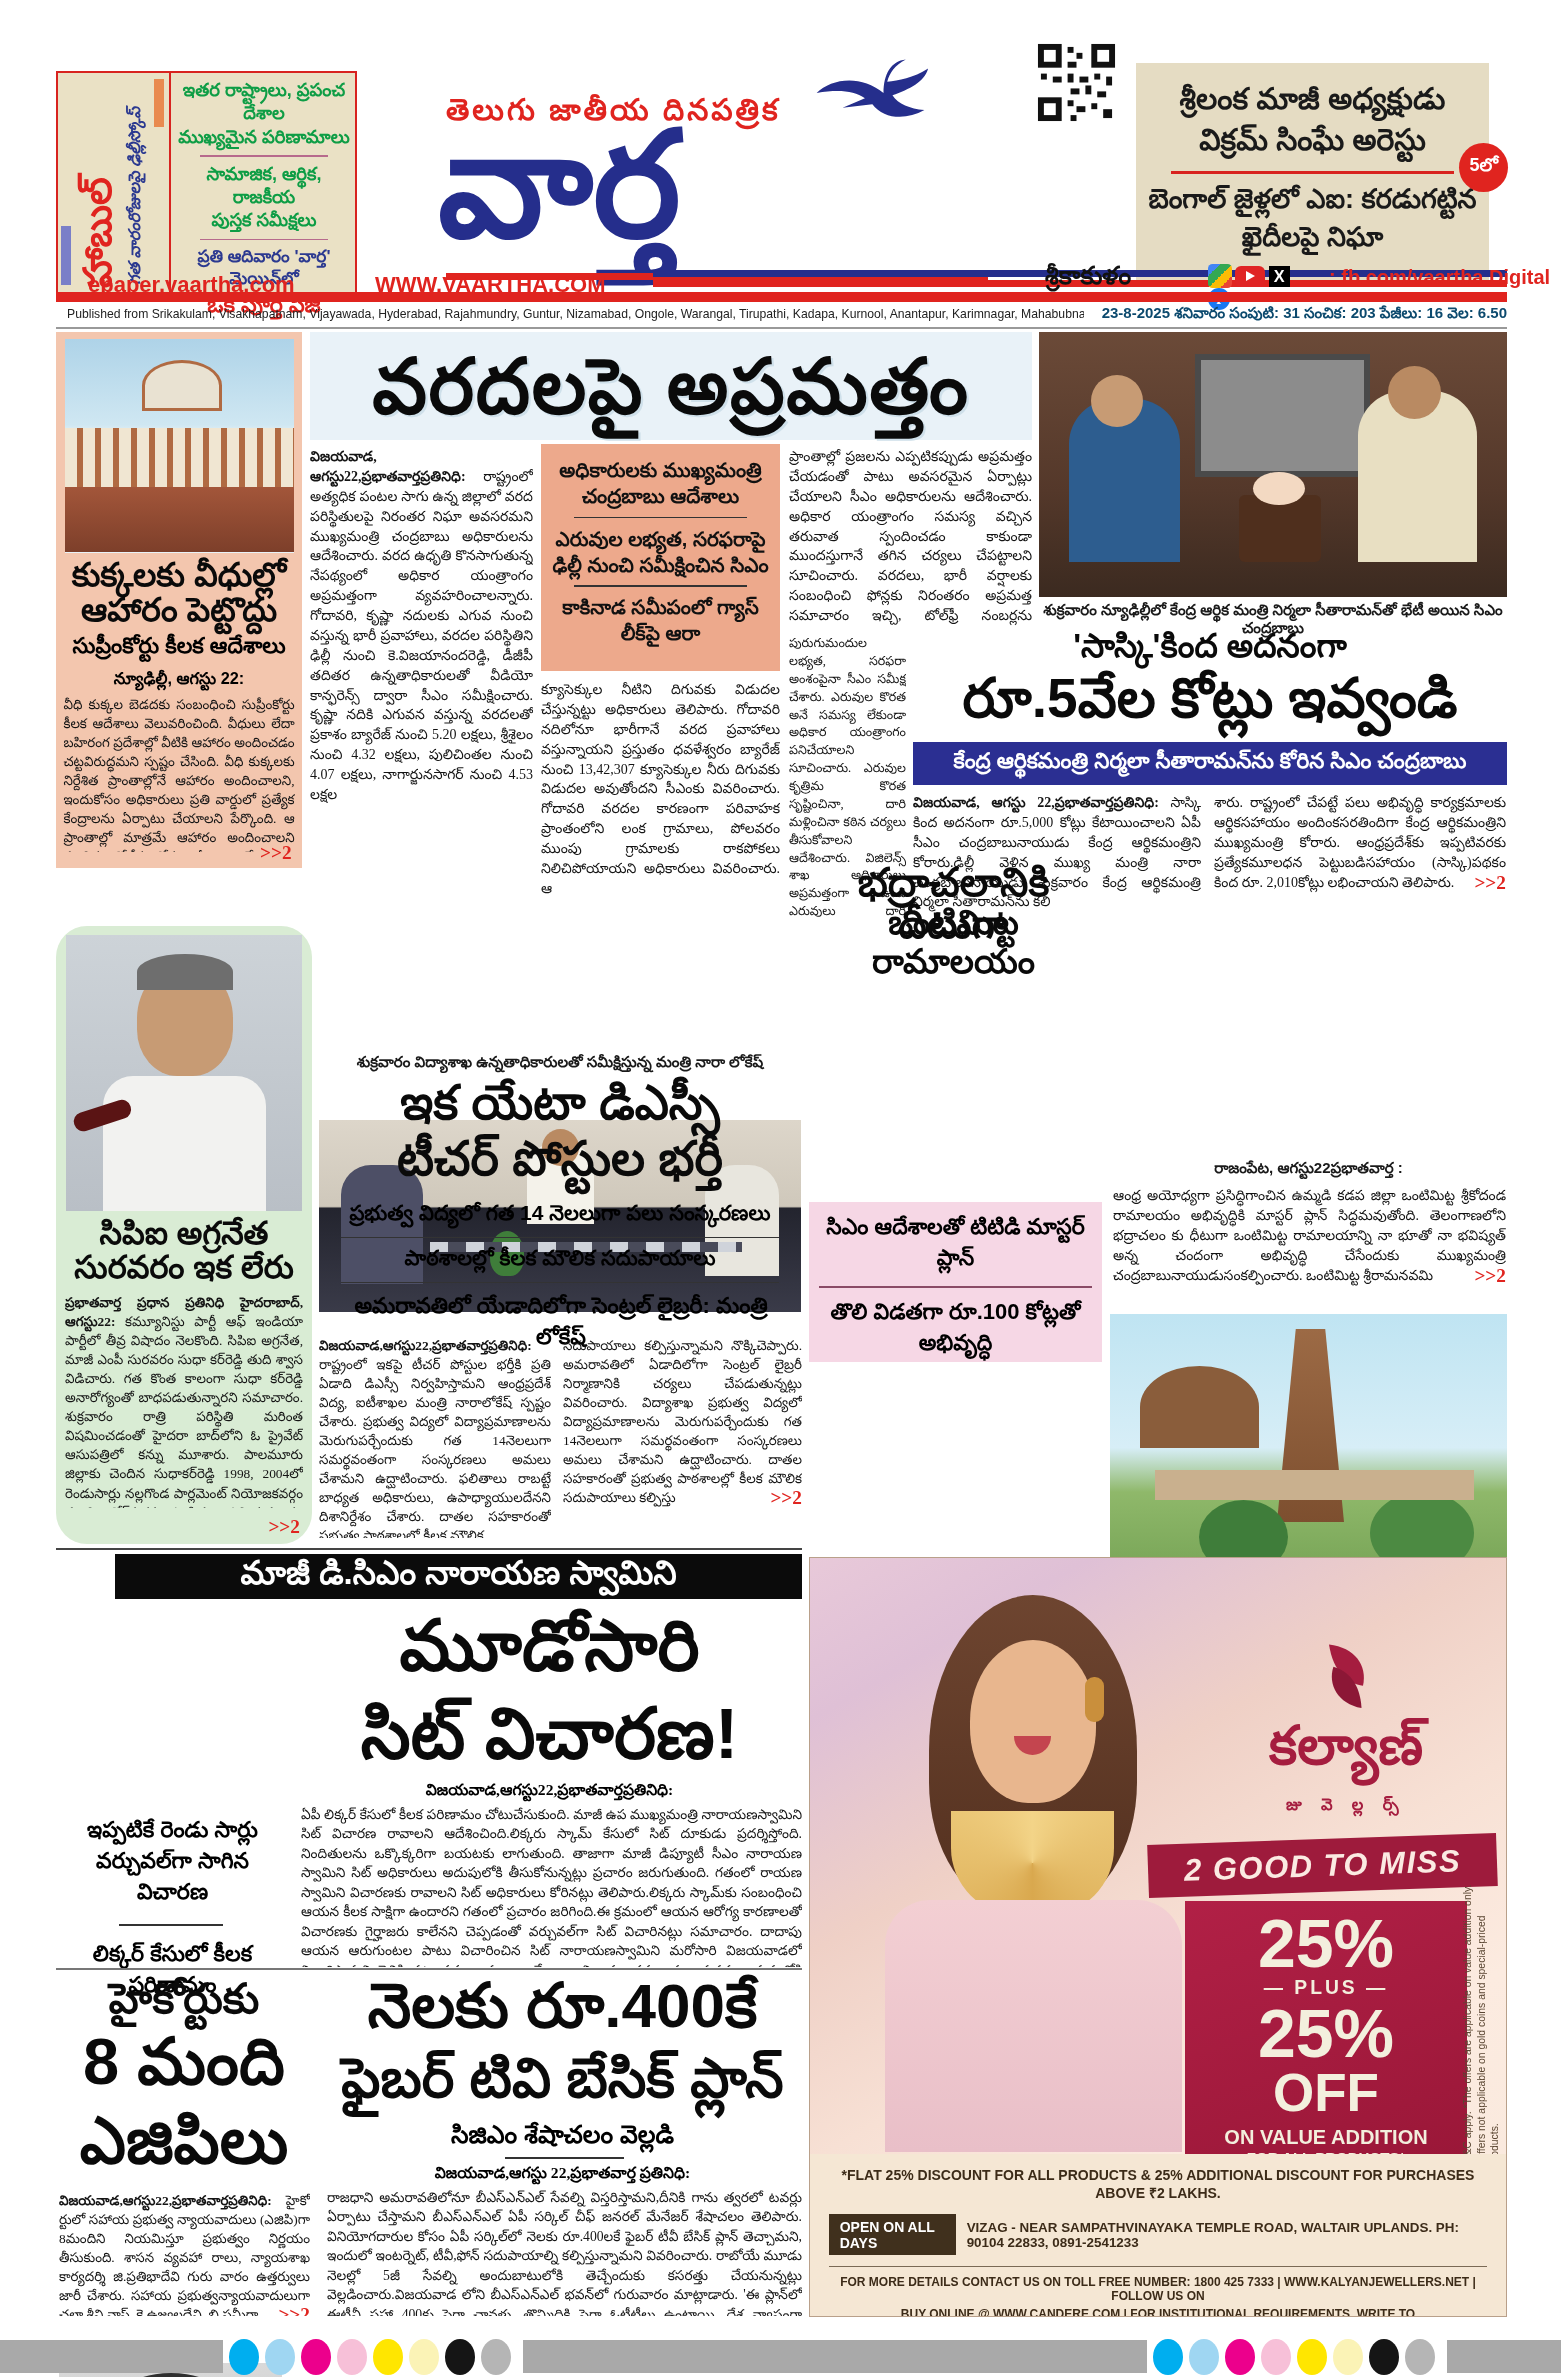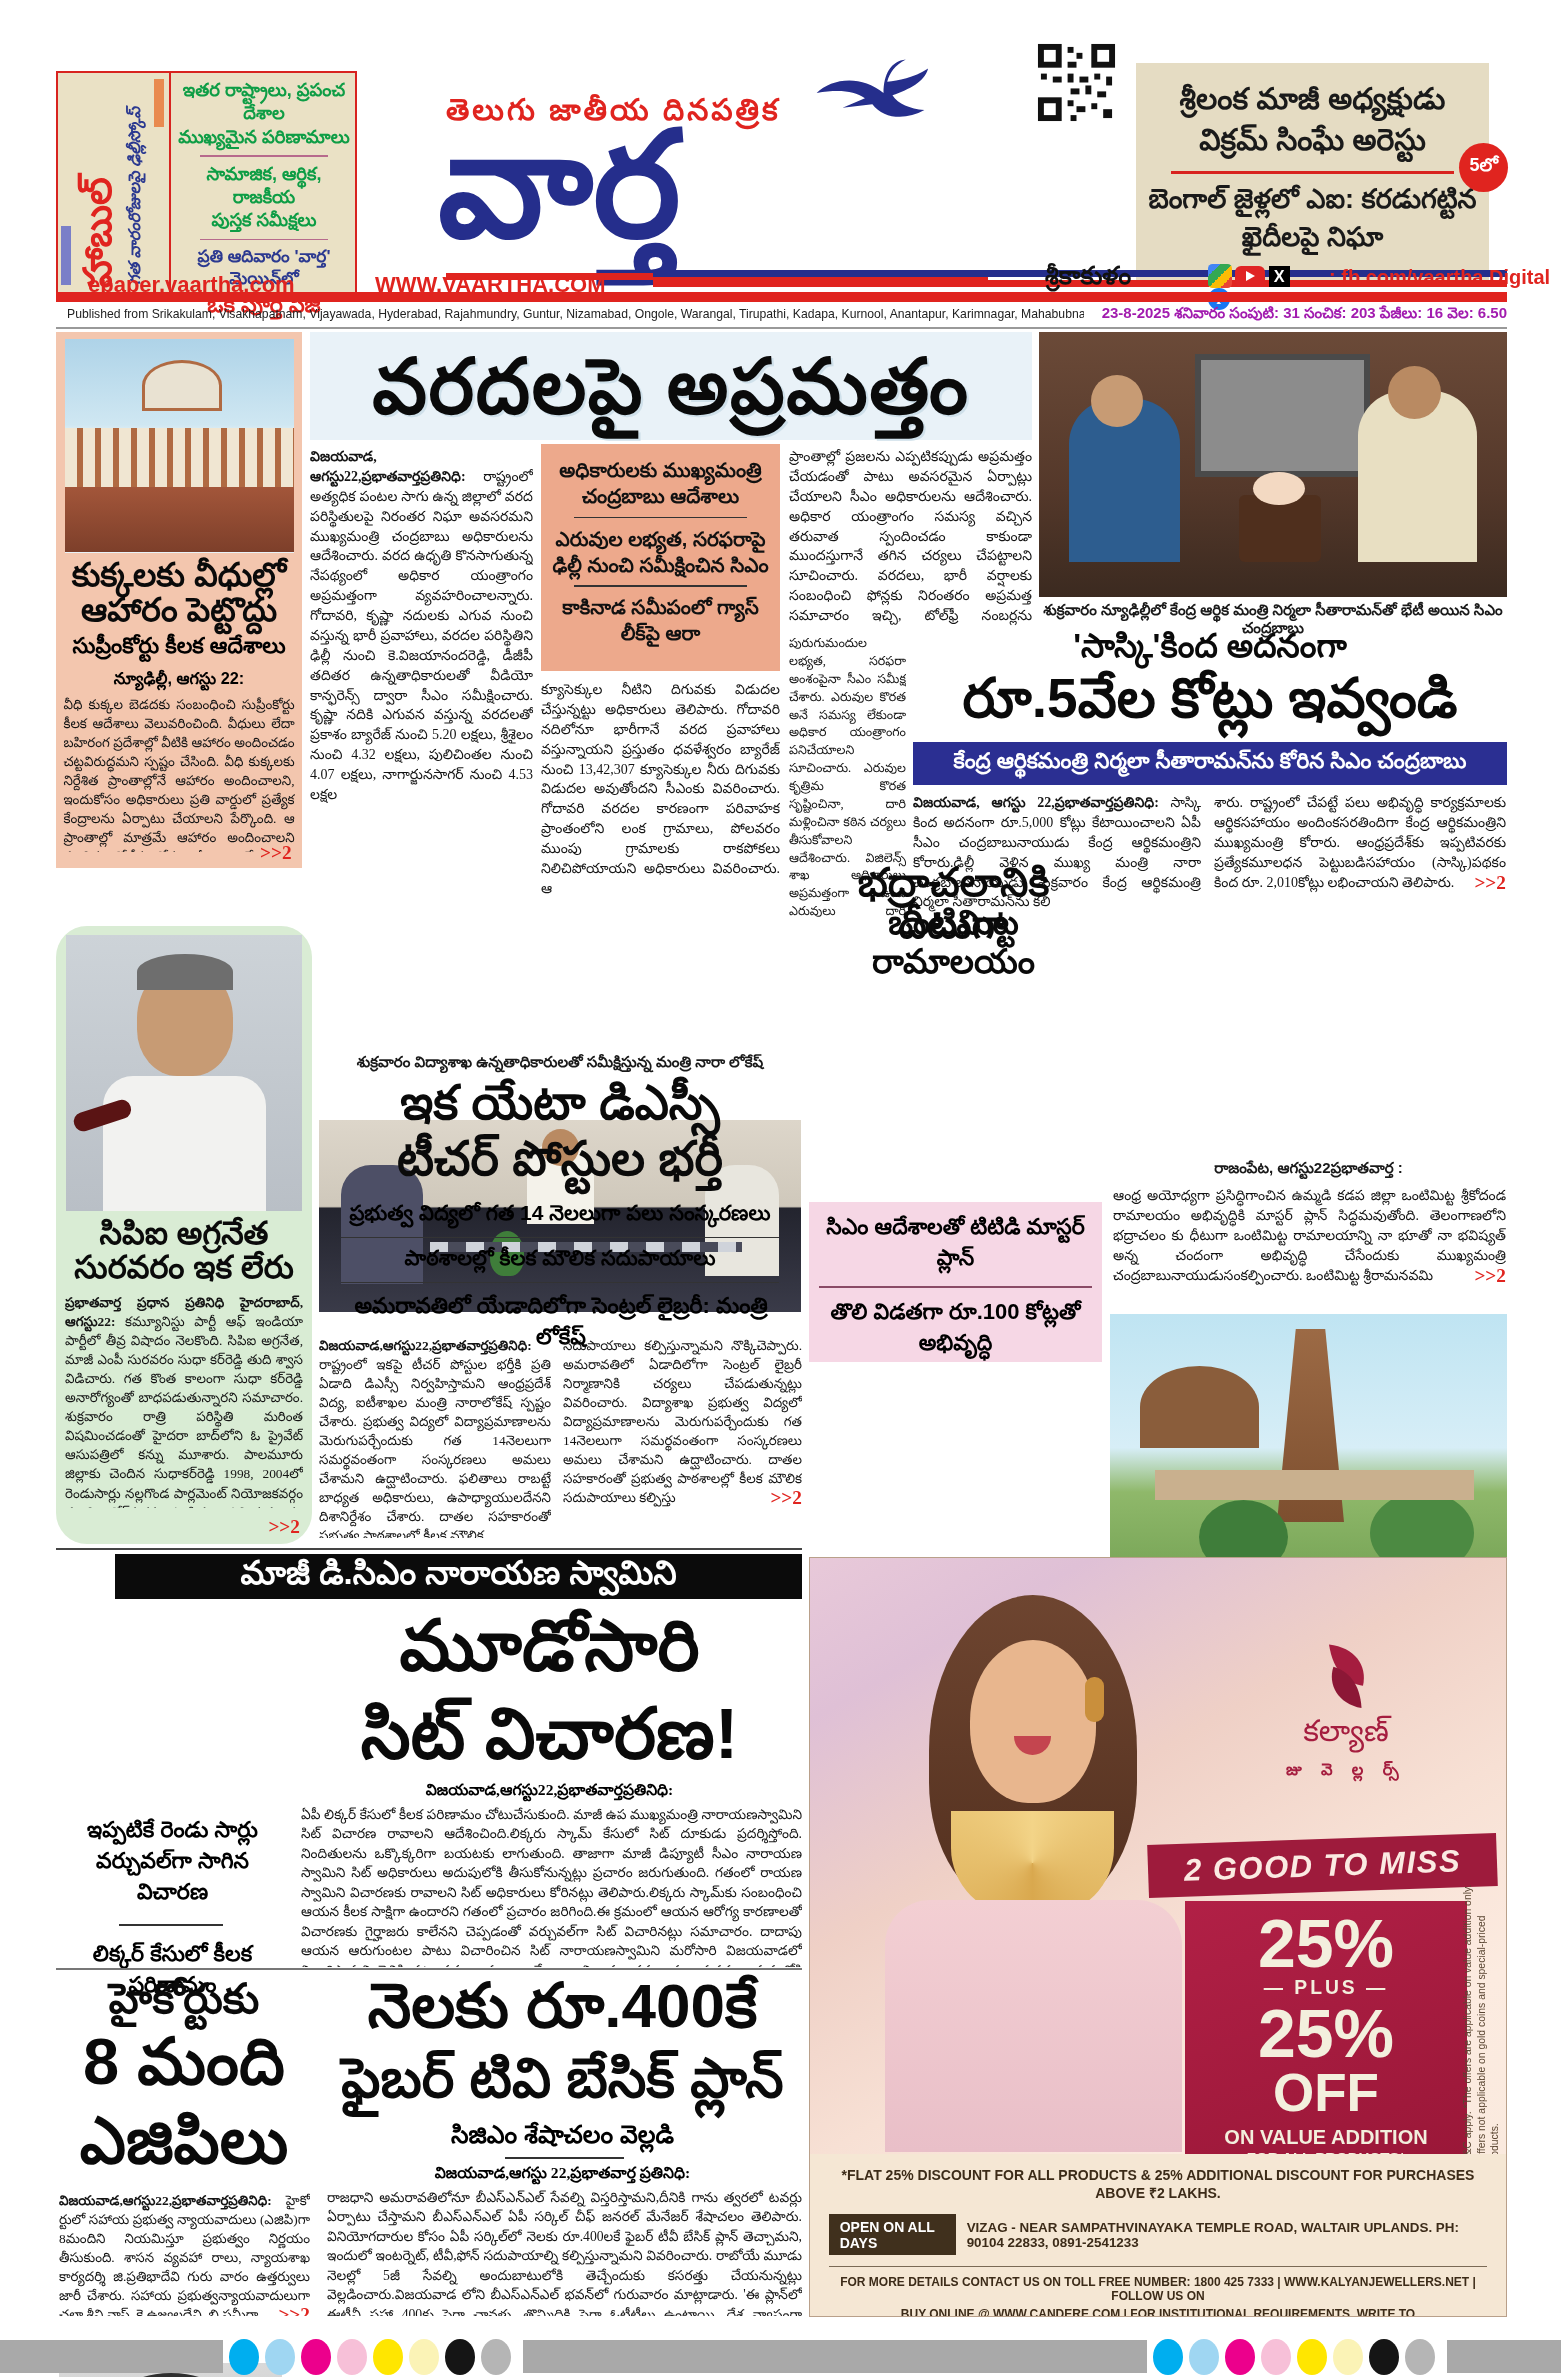--- a/index.html
+++ b/index.html
@@ -119,21 +119,21 @@
   <div class="abs" style="left:1208px;top:264px;width:96px;height:25px;">
     <span class="icon" style="width:24px;height:24px;border-radius:4.5px;background:linear-gradient(135deg,#4285f4 25%,#34a853 25% 50%,#fbbc05 50% 75%,#ea4335 75%);"></span>
     <span class="icon" style="width:30px;height:21px;border-radius:6px;background:#e02424;position:relative;"><i style="position:absolute;left:10.4px;top:5.2px;border-left:9px solid #fff;border-top:5.2px solid transparent;border-bottom:5.2px solid transparent;"></i></span>
     <span class="icon" style="width:21px;height:21px;background:#000;color:#fff;font-weight:900;font-size:16.3px;text-align:center;line-height:21px;">X</span>
     <span class="icon" style="width:22px;height:22px;border-radius:50%;background:#1877f2;color:#fff;font-weight:900;font-size:16.3px;text-align:center;line-height:22px;font-family:'Liberation Serif',serif;">f</span>
   </div>
   <div class="abs redtxt" style="left:1329px;top:266px;font-size:20px;">: fb.com/vaartha Digital</div>
 
   <div class="abs" style="left:56px;top:292px;width:1451px;height:10.4px;background:#e0241f;"></div>
   <div class="abs" style="left:67px;top:307px;width:1017px;font-size:12.2px;color:#222;white-space:nowrap;overflow:hidden;">Published from Srikakulam, Visakhapatnam, Vijayawada, Hyderabad, Rajahmundry, Guntur, Nizamabad, Ongole, Warangal, Tirupathi, Kadapa, Kurnool, Anantapur,  Karimnagar, Mahabubnagar, Khammam, Nellore, Nalgonda, Tadepalligudem</div>
-  <div class="abs" style="left:1091px;top:304px;width:416px;font-size:15px;font-weight:bold;color:#a21caf;text-align:right;white-space:nowrap;">23-8-2025  శనివారం   సంపుటి: 31  సంచిక: 203   పేజీలు: 16   వెల: 6.50</div>
+  <div class="abs" style="left:1091px;top:304px;width:416px;font-size:15px;font-weight:bold;color:#0c4a6e;text-align:right;white-space:nowrap;">23-8-2025  శనివారం   సంపుటి: 31  సంచిక: 203   పేజీలు: 16   వెల: 6.50</div>
   <div class="abs" style="left:56px;top:327px;width:1451px;height:1.5px;background:#999;"></div>
 
   <div class="abs dogsbox" style="left:56px;top:332px;width:246px;height:536px;">
     <div class="photo" style="margin:7.4px auto 4.5px auto;width:229px;height:214px;background:linear-gradient(#aed3e8 0%,#cfe7f2 40%,#e8f2f7 45%);">
       <div class="abs" style="left:77px;top:21px;width:74px;height:45px;border-radius:50% 50% 0 0;background:#e9e2d2;border:3px solid #b06a42;"></div>
       <div class="abs" style="left:0;top:89px;width:100%;height:59px;background:repeating-linear-gradient(90deg,#f0e6d2 0 12px,#b06a42 12px 18px);"></div>
       <div class="abs" style="left:0;top:148px;width:100%;height:65px;background:linear-gradient(#a3563a,#7d3f2a);"></div>
     </div>
     <div class="ctr hl" style="font-size:33px;">కుక్కలకు వీధుల్లో</div>
     <div class="ctr hl" style="font-size:33px;">ఆహారం పెట్టొద్దు</div>
@@ -293,21 +293,21 @@
       <div class="abs" style="left:111px;top:223px;width:163px;height:104px;border-radius:0 0 67px 67px;background:conic-gradient(from 180deg,#d9a84e,#f3d488,#d9a84e);"></div>
       <div class="abs" style="left:45px;top:312px;width:297px;height:252px;border-radius:45px 45px 0 0;background:linear-gradient(#f3cfd3,#e9bfc8);"></div>
       <div class="abs" style="left:245px;top:89px;width:19.3px;height:45px;border-radius:9px;background:#c98f3c;"></div>
     </div>
 
     <div class="abs" style="right:41px;top:82px;width:238px;text-align:center;">
       <svg width="64" height="71" viewBox="0 0 86 96">
         <path d="M20 6 C55 10 72 34 66 62 C45 58 26 44 20 6 Z" fill="#a51d3f"></path>
         <path d="M64 92 C32 86 18 60 26 36 C46 42 62 58 64 92 Z" fill="#8c1736"></path>
       </svg>
-      <div style="font-size:30px;font-weight:400;color:#a51d3f;">కల్యాణ్</div>
+      <div style="font-size:54px;font-weight:700;color:#a51d3f;">కల్యాణ్</div>
       <div style="font-size:16.3px;font-weight:bold;color:#a51d3f;letter-spacing:7.4px;margin-top:4.5px;">జు వె ల్ల ర్స్</div>
     </div>
 
     <div class="abs" style="left:338px;top:281px;width:349px;height:53px;background:#9e1b3c;transform:rotate(-2deg);display:flex;align-items:center;justify-content:center;color:#fbeae2;font-size:31px;font-weight:900;font-style:italic;letter-spacing:1.5px;">2 GOOD TO MISS</div>
 
     <div class="abs ctr" style="left:375px;top:343px;width:282px;height:258px;background:linear-gradient(160deg,#b12046,#9a1738);color:#f3efdd;padding-top:10.4px;box-sizing:border-box;">
       <div style="font-size:68px;font-weight:900;line-height:0.95;">25%</div>
       <div style="font-size:19.3px;font-weight:bold;letter-spacing:3px;margin:1.5px 0;">— <span>PLUS</span> —</div>
       <div style="font-size:68px;font-weight:900;line-height:0.95;">25%</div>
       <div style="font-size:53px;font-weight:900;line-height:1;">OFF</div>

